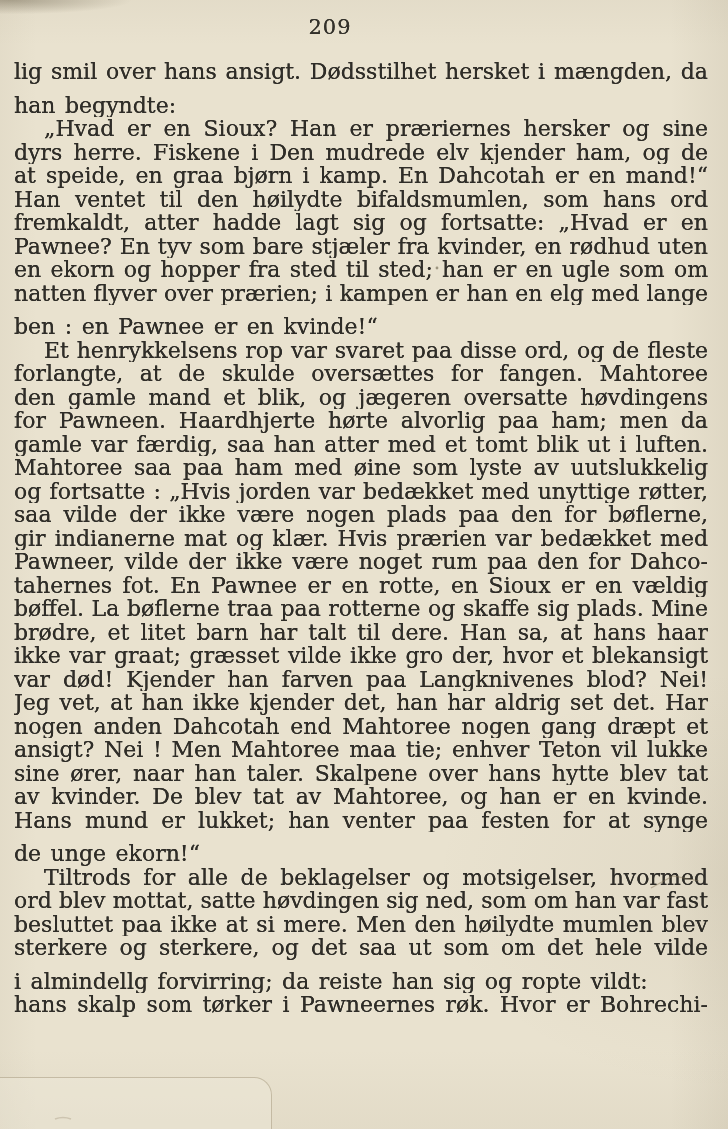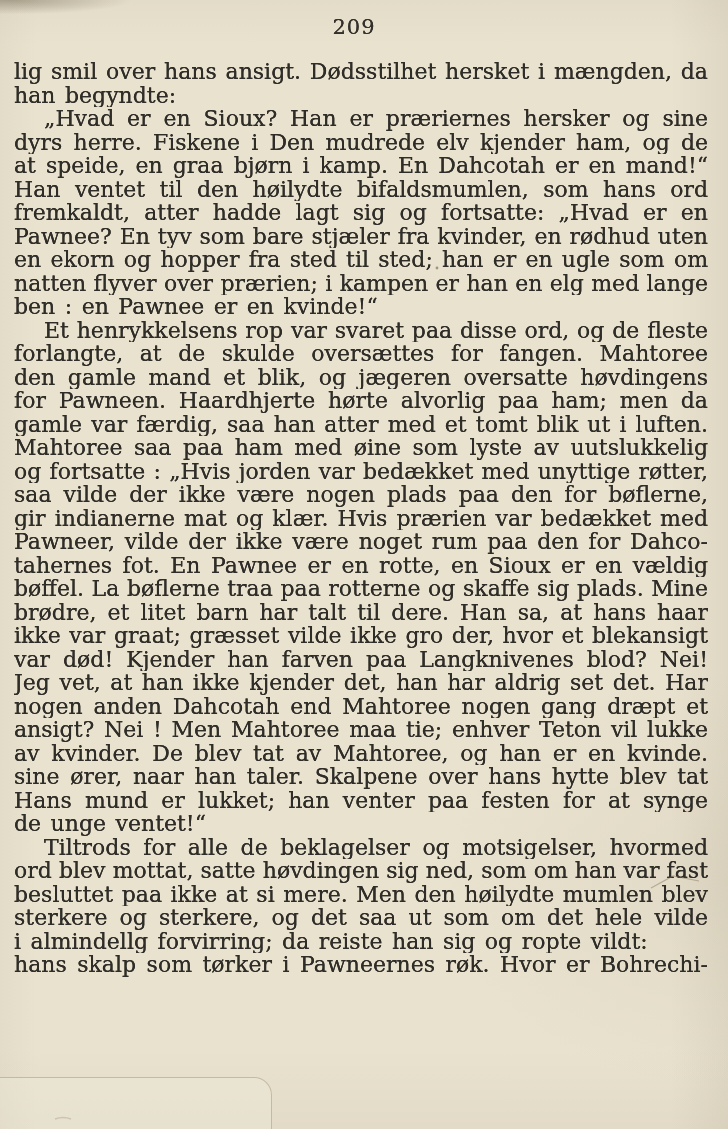--- a/index.html
+++ b/index.html
@@ -23,21 +23,20 @@
   .page-number {
     position: absolute;
     top: 15px;
     left: 0;
     width: 660px;
     text-align: center;
     font-size: 21px;
     letter-spacing: 1px;
     color: #33312b;
     text-shadow: 0 0 0.4px #33312b;
-    margin-left: 24px;
   }
   .text-block {
     position: absolute;
     top: 60px;
     left: 14px;
     width: 694px;
   }
   .line {
     font-size: 22px;
     line-height: 23.5px;
@@ -46,21 +45,21 @@
     color: #2f2d28;
     text-align: justify;
     text-shadow: 0 0 0.45px #2f2d28;
   }
   .line.j::after {
     content: "";
     display: inline-block;
     width: 100%;
   }
   .line.ind { text-indent: 30px; }
-  .line.nj  { word-spacing: 2.5px; }
+  .line.nj  { word-spacing: 2.5px; margin-top: 10px; }
   .impression {
     position: absolute;
     left: -14px;
     top: 1077px;
     width: 284px;
     height: 72px;
     border: 1px solid rgba(146,132,100,0.42);
     border-top-right-radius: 18px;
     background: rgba(241,237,226,0.30);
   }
@@ -100,24 +99,24 @@
       <div class="line j">gir indianerne mat og klær. Hvis prærien var bedækket med</div>
       <div class="line j">Pawneer, vilde der ikke være noget rum paa den for Dahco-</div>
       <div class="line j">tahernes fot. En Pawnee er en rotte, en Sioux er en vældig</div>
       <div class="line j">bøffel. La bøflerne traa paa rotterne og skaffe sig plads. Mine</div>
       <div class="line j">brødre, et litet barn har talt til dere. Han sa, at hans haar</div>
       <div class="line j">ikke var graat; græsset vilde ikke gro der, hvor et blekansigt</div>
       <div class="line j">var død! Kjender han farven paa Langknivenes blod? Nei!</div>
       <div class="line j">Jeg vet, at han ikke kjender det, han har aldrig set det. Har</div>
       <div class="line j">nogen anden Dahcotah end Mahtoree nogen gang dræpt et blek-</div>
       <div class="line j">ansigt? Nei ! Men Mahtoree maa tie; enhver Teton vil lukke</div>
+      <div class="line j">sine ører, naar han taler. Skalpene over hans hytte blev tat</div>
       <div class="line j">av kvinder. De blev tat av Mahtoree, og han er en kvinde.</div>
-      <div class="line j">sine ører, naar han taler. Skalpene over hans hytte blev tat</div>
       <div class="line j">Hans mund er lukket; han venter paa festen for at synge blandt</div>
-      <div class="line nj">de unge ventet!“</div>
+      <div class="line nj">de unge ekorn!“</div>
       <div class="line j ind">Tiltrods for alle de beklagelser og motsigelser, hvormed hans</div>
       <div class="line j">ord blev mottat, satte høvdingen sig ned, som om han var fast</div>
       <div class="line j">besluttet paa ikke at si mere. Men den høilydte mumlen blev</div>
       <div class="line j">sterkere og sterkere, og det saa ut som om det hele vilde ende</div>
       <div class="line nj">i almindellg forvirring; da reiste han sig og ropte vildt:</div>
       <div class="line j">hans skalp som tørker i Pawneernes røk. Hvor er Bohrechi-</div>
     </div>
 
   <div class="impression"></div>
 

